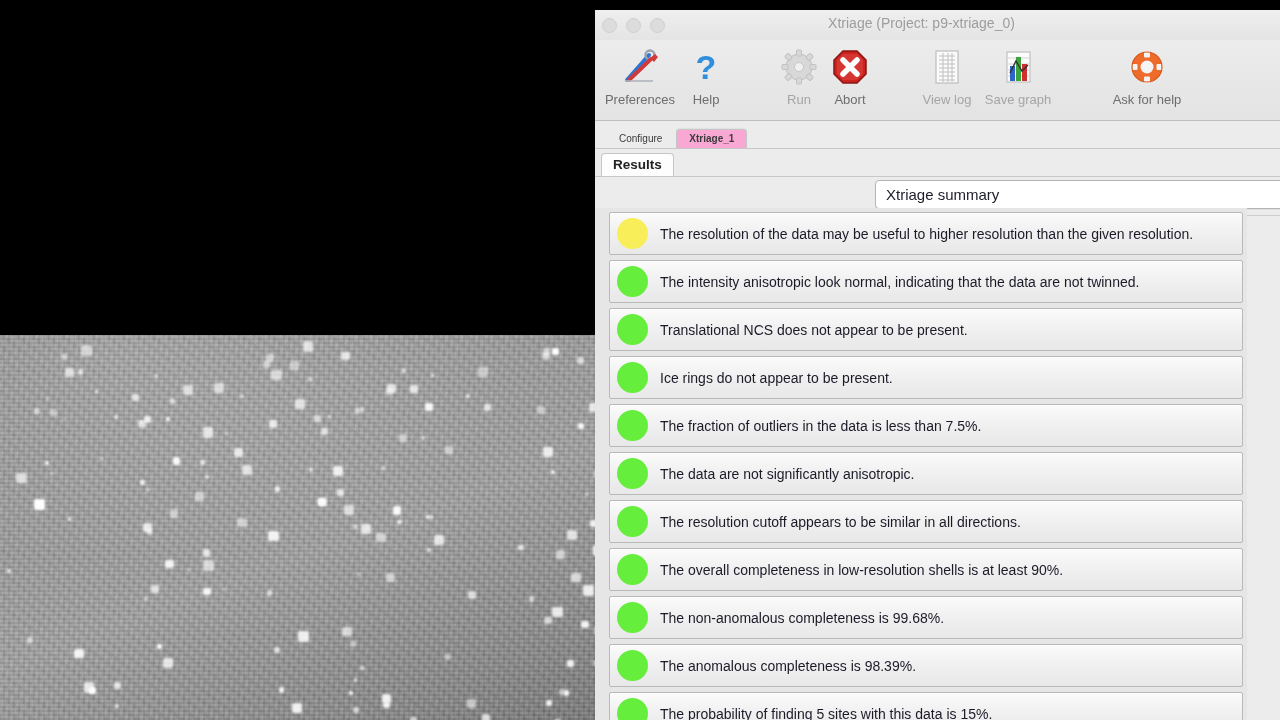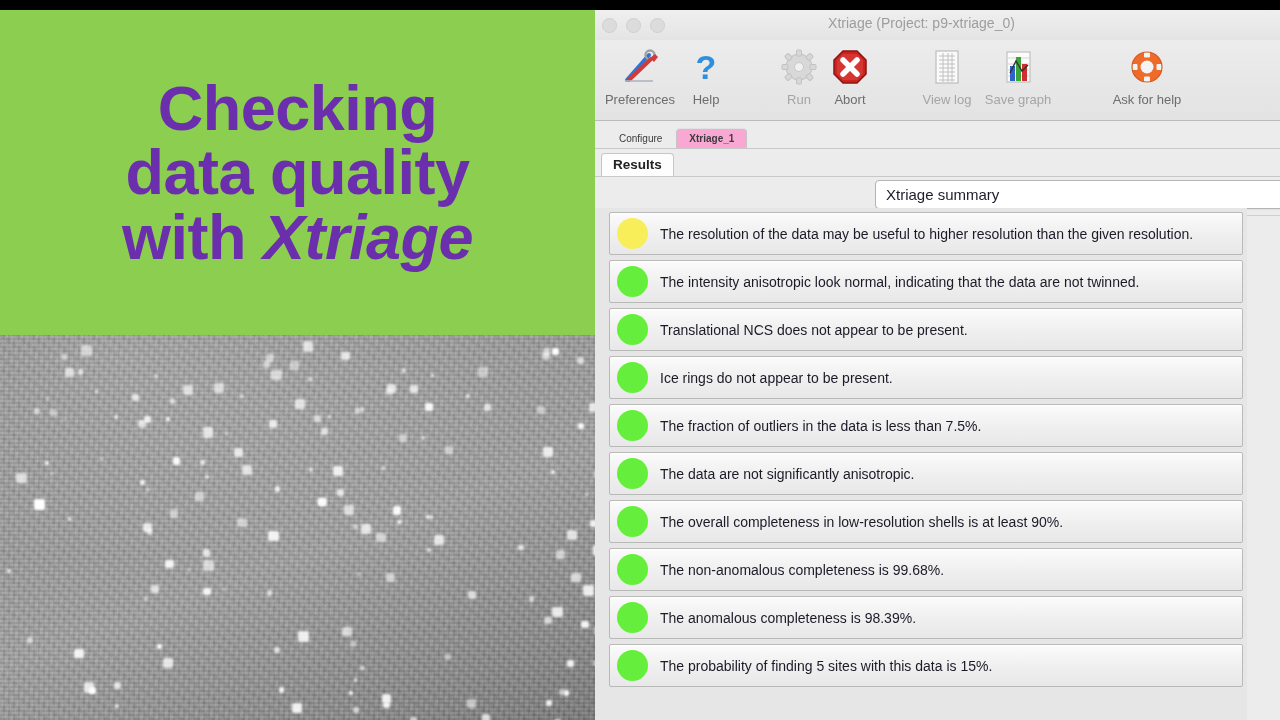--- a/index.html
+++ b/index.html
@@ -69,25 +69,20 @@
   .dot{width:31px;height:31px;border-radius:50%;margin-left:7px;flex:0 0 auto;}
   .msg{font-size:14px;color:#1b1b28;margin-left:12px;white-space:nowrap;}
 
   .panelleft{position:absolute;left:0;top:198px;width:6px;height:512px;background:#d9d9d9;}
 </style>
 </head>
 <body>
 
 <div class="stage">
 
-  <div class="slide">
-    <div class="slide-line">Checking</div>
-    <div class="slide-line">data quality</div>
-    <div class="slide-line"><span>with </span><span class="ital">Xtriage</span></div>
-  </div>
 
   <div class="diffract">
     <div class="grad"></div>
     <div class="noise"></div>
     <div id="spots">
         <span class="spot" style="width: 6.90593px; height: 6.90593px; left: 590.474px; top: 185.282px; opacity: 0.87;"></span>
         <span class="spot" style="width: 5.46115px; height: 5.46115px; left: 156.762px; top: 308.608px; opacity: 0.99;"></span>
         <span class="spot" style="width: 7.34897px; height: 7.34897px; left: 581.414px; top: 286.149px; opacity: 0.9;"></span>
         <span class="spot" style="width: 8.16062px; height: 8.16062px; left: 537.299px; top: 71.2845px; opacity: 0.47;"></span>
         <span class="spot" style="width: 9.27588px; height: 9.27588px; left: 195.143px; top: 156.508px; opacity: 0.54;"></span>
@@ -400,20 +395,24 @@
         <div class="row">
           <span class="dot" style="background: rgb(102, 238, 60);"></span>
           <span class="msg">The fraction of outliers in the data is less than 7.5%.</span>
         </div>
         <div class="row">
           <span class="dot" style="background: rgb(102, 238, 60);"></span>
           <span class="msg">The data are not significantly anisotropic.</span>
         </div>
         <div class="row">
           <span class="dot" style="background: rgb(102, 238, 60);"></span>
+          <span class="msg">The resolution cutoff appears to be similar in all directions.</span>
+        </div>
+        <div class="row">
+          <span class="dot" style="background: rgb(102, 238, 60);"></span>
           <span class="msg">The overall completeness in low-resolution shells is at least 90%.</span>
         </div>
         <div class="row">
           <span class="dot" style="background: rgb(102, 238, 60);"></span>
           <span class="msg">The non-anomalous completeness is 99.68%.</span>
         </div>
         <div class="row">
           <span class="dot" style="background: rgb(102, 238, 60);"></span>
           <span class="msg">The anomalous completeness is 98.39%.</span>
         </div>

